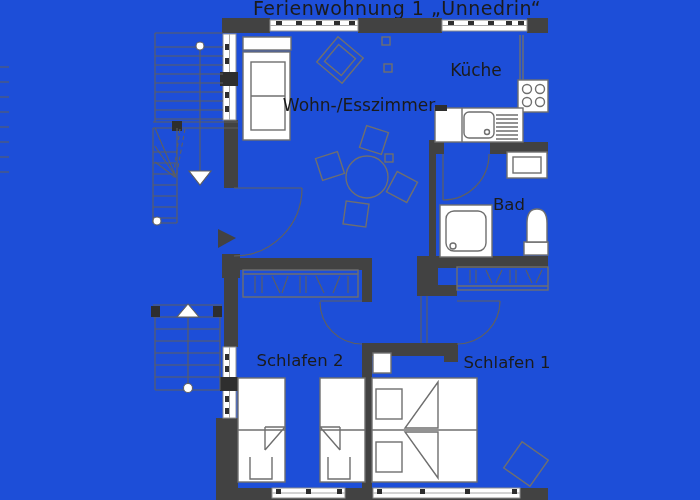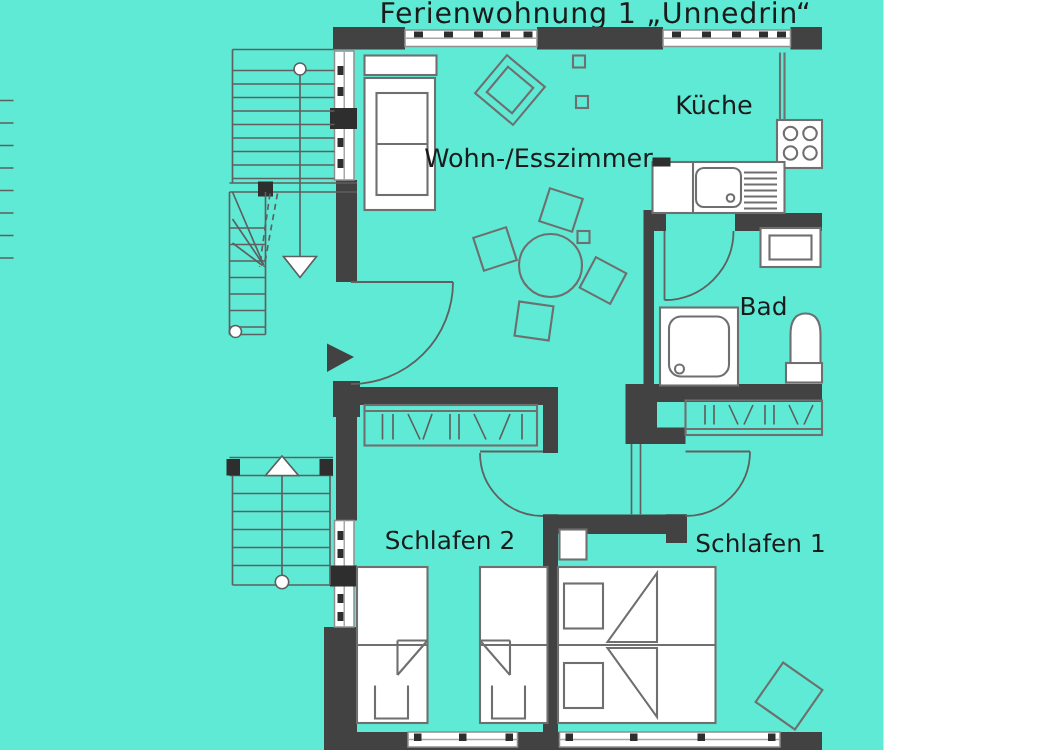--- a/index.html
+++ b/index.html
@@ -1,16 +1,16 @@
 <!DOCTYPE html>
 <html><head>
 <meta charset="utf-8">
 <style>
   html,body{margin:0;padding:0;background:#fff;}
-  .canvas{position:relative;width:589px;height:500px;background:#5eead4;overflow:hidden;}
+  .canvas{position:relative;width:700px;height:500px;background:#1d4ed8;overflow:hidden;}
   svg{display:block;}
   .w  {fill:#424242;stroke:none;}
   .f  {fill:none;stroke:#6f6f6f;stroke-width:1.4;}
   .fw {fill:#ffffff;stroke:#6f6f6f;stroke-width:1.4;}
   .s  {fill:none;stroke:#5f5f5f;stroke-width:1.1;}
   .sw {fill:#ffffff;stroke:#5f5f5f;stroke-width:1.1;}
   .win{fill:#ffffff;stroke:#8f8f8f;stroke-width:1;}
   .wl {fill:none;stroke:#a8a8a8;stroke-width:1;}
   .wm {fill:#2e2e2e;}
   .arc{fill:none;stroke:#606060;stroke-width:1.2;}

